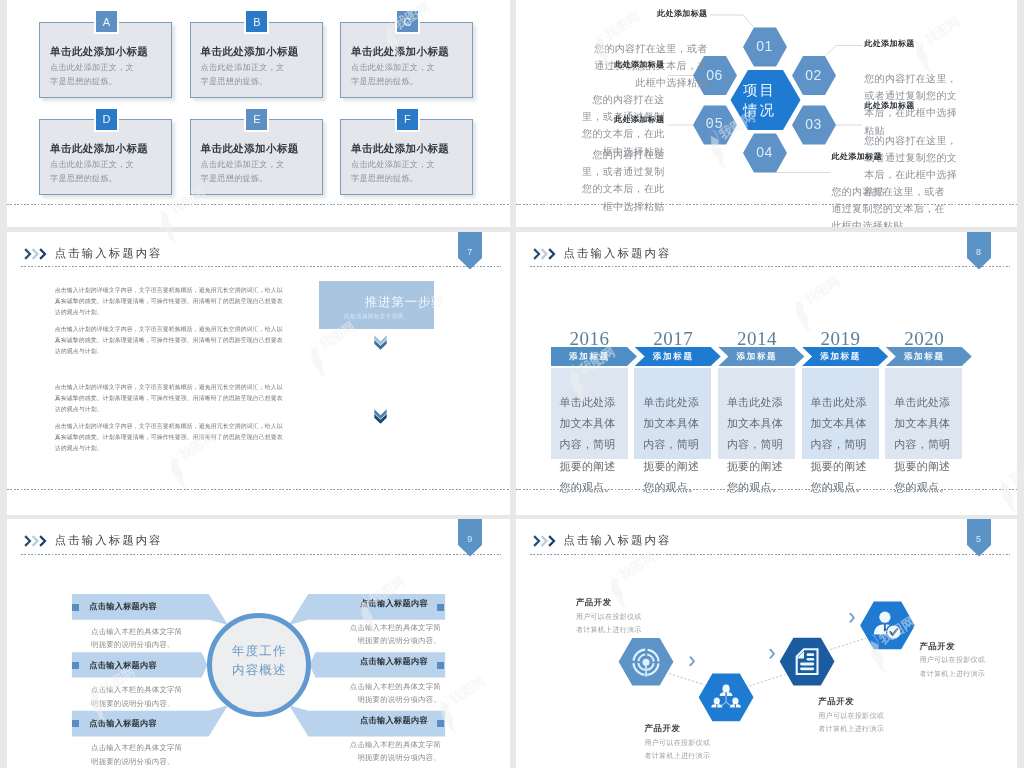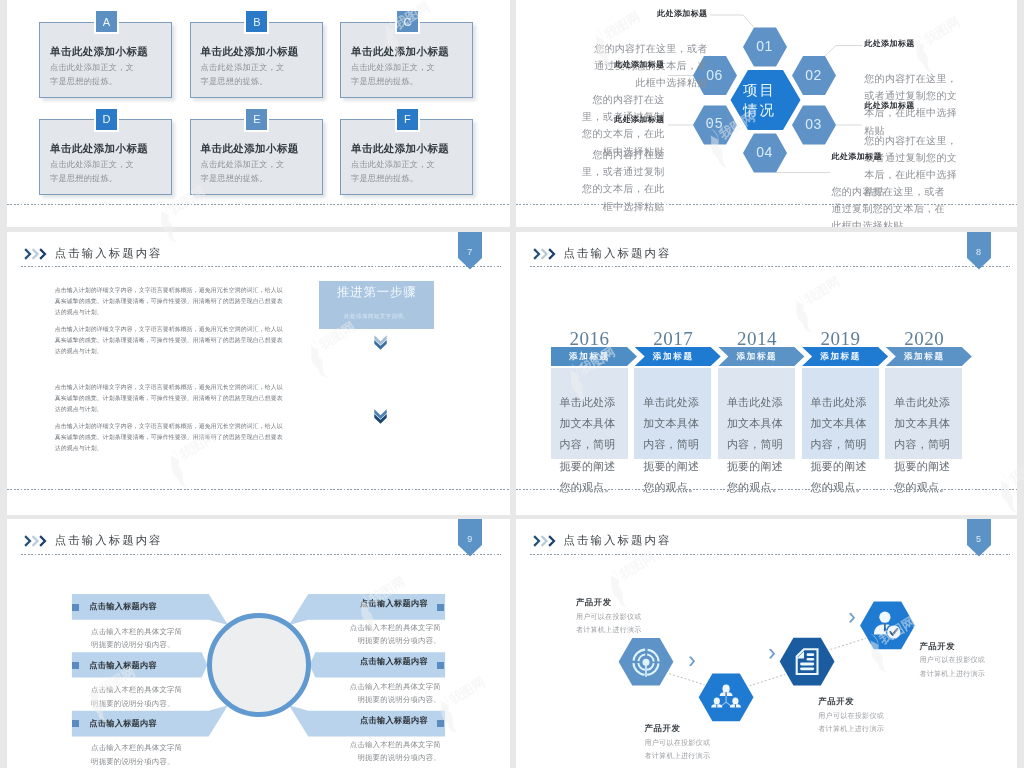--- a/index.html
+++ b/index.html
@@ -219,21 +219,21 @@
       </svg>
       <div class="tagnum">7</div>
     </div>
 
     <div class="s7par" style="left:48px;top:53.5px;">点击输入计划的详细文字内容，文字语言要精炼概括，避免用冗长空洞的词汇，给人以真实诚摯的感觉。计划条理要清晰，可操作性要强。用清晰明了的思路呈现自己想要表达的观点与计划。</div>
     <div class="s7par" style="left:48px;top:92.5px;">点击输入计划的详细文字内容，文字语言要精炼概括，避免用冗长空洞的词汇，给人以真实诚摯的感觉。计划条理要清晰，可操作性要强。用清晰明了的思路呈现自己想要表达的观点与计划。</div>
     <div class="s7par" style="left:48px;top:150.5px;">点击输入计划的详细文字内容，文字语言要精炼概括，避免用冗长空洞的词汇，给人以真实诚摯的感觉。计划条理要清晰，可操作性要强。用清晰明了的思路呈现自己想要表达的观点与计划。</div>
     <div class="s7par" style="left:48px;top:189.5px;">点击输入计划的详细文字内容，文字语言要精炼概括，避免用冗长空洞的词汇，给人以真实诚摯的感觉。计划条理要清晰，可操作性要强。用清晰明了的思路呈现自己想要表达的观点与计划。</div>
 
     <div class="stepbox" style="top:49px;height:48.5px;background:#a9c5e0;">
-      <div class="st-t" style="top:3px;">推进第一步骤</div>
+      <div class="st-t" style="top:13px;padding-left:28px;">推进第一步骤</div>
       <div class="st-s" style="top:32px;">此处添加简短文字说明。</div>
     </div>
     <svg class="dchev" style="top:103px;" viewBox="0 0 13 15">
       <path d="M0.3 0.3 L6.5 6.2 L12.7 0.3 L12.7 4.2 L6.5 10.1 L0.3 4.2 Z" fill="#a4bdd6"></path>
       <path d="M0.3 4.9 L6.5 10.8 L12.7 4.9 L12.7 8.8 L6.5 14.7 L0.3 8.8 Z" fill="#3a6f9f"></path>
     </svg>
     <svg class="dchev" style="top:177.5px;" viewBox="0 0 13 15">
       <path d="M0.3 0.3 L6.5 6.2 L12.7 0.3 L12.7 4.2 L6.5 10.1 L0.3 4.2 Z" fill="#4d82b4"></path>
       <path d="M0.3 4.9 L6.5 10.8 L12.7 4.9 L12.7 8.8 L6.5 14.7 L0.3 8.8 Z" fill="#1b4570"></path>
     </svg>
@@ -311,20 +311,24 @@
       <g fill="#b9d3ec">
         <polygon points="64.9,75.1 201.7,75.1 221,106 201.7,100.7 64.9,100.7"></polygon>
         <polygon points="64.9,133.3 194.6,133.3 200.5,146 194.6,158.4 64.9,158.4"></polygon>
         <polygon points="64.9,191.7 201.7,191.7 221,186.3 201.7,217.5 64.9,217.5"></polygon>
         <polygon points="438.1,75.1 301.3,75.1 282,106 301.3,100.7 438.1,100.7"></polygon>
         <polygon points="438.1,133.3 308.4,133.3 302.5,146 308.4,158.4 438.1,158.4"></polygon>
         <polygon points="438.1,191.7 301.3,191.7 282,186.3 301.3,217.5 438.1,217.5"></polygon>
       </g>
     </svg>
     <div class="s9circ"></div>
+    <div class="s9ctxt">
+      <div>年度工作</div>
+      <div>内容概述</div>
+    </div>
 
     <div class="s9sq" style="left:65.2px;top:84.8px;"></div>
     <div class="s9ttl" style="left:82.5px;top:82.3px;">点击输入标题内容</div>
     <div class="s9bod" style="left:84.4px;top:105.7px;">点击输入本栏的具体文字简明扼要的说明分项内容。</div>
 
     <div class="s9sq" style="left:65.2px;top:143.1px;"></div>
     <div class="s9ttl" style="left:82.5px;top:140.9px;">点击输入标题内容</div>
     <div class="s9bod" style="left:84.4px;top:164.2px;">点击输入本栏的具体文字简明扼要的说明分项内容。</div>
 
     <div class="s9sq" style="left:65.2px;top:201.4px;"></div>

